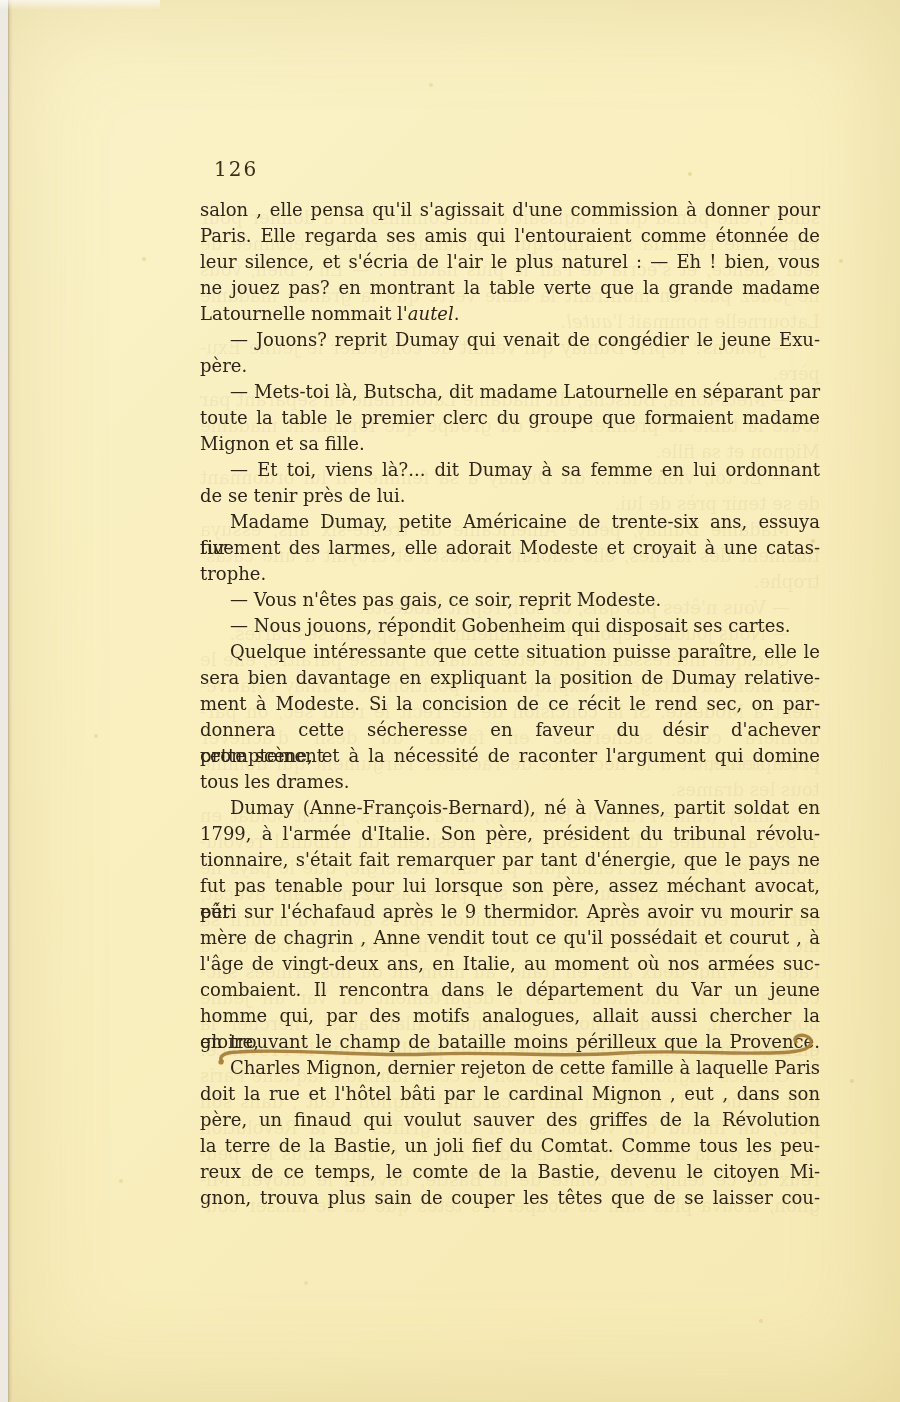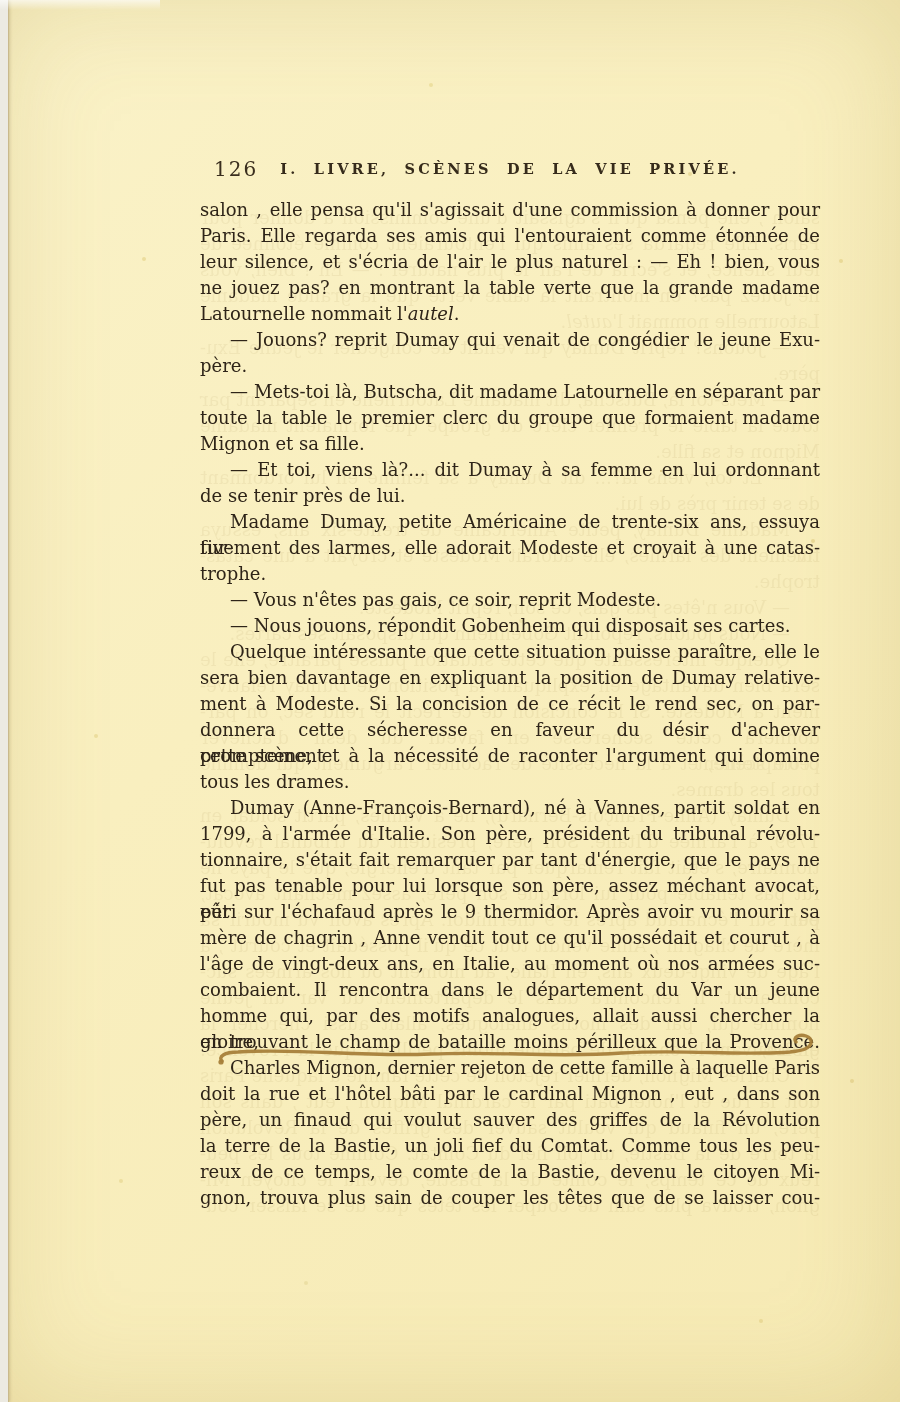--- a/index.html
+++ b/index.html
@@ -79,21 +79,20 @@
 </head>
 <body>
 
 <div class="scan">
   <div class="edge-strip"></div>
   <div class="corner-light"></div>
   <div class="speckles"></div>
 
   <div class="header">
     <span class="folio">126</span>
-    <div class="running-title">I. LIVRE, SCÈNES DE LA VIE PRIVÉE.</div>
   </div>
 
   <div class="ghost">
       <div class="para">
         <div class="line">salon , elle pensa qu'il s'agissait d'une commission à donner pour</div>
         <div class="line">Paris. Elle regarda ses amis qui l'entouraient comme étonnée de</div>
         <div class="line">leur silence, et s'écria de l'air le plus naturel : — Eh ! bien, vous</div>
         <div class="line">ne jouez pas? en montrant la table verte que la grande madame</div>
         <div class="line last"><span>Latournelle nommait l'</span><span class="italic">autel</span><span>.</span></div>
       </div>

